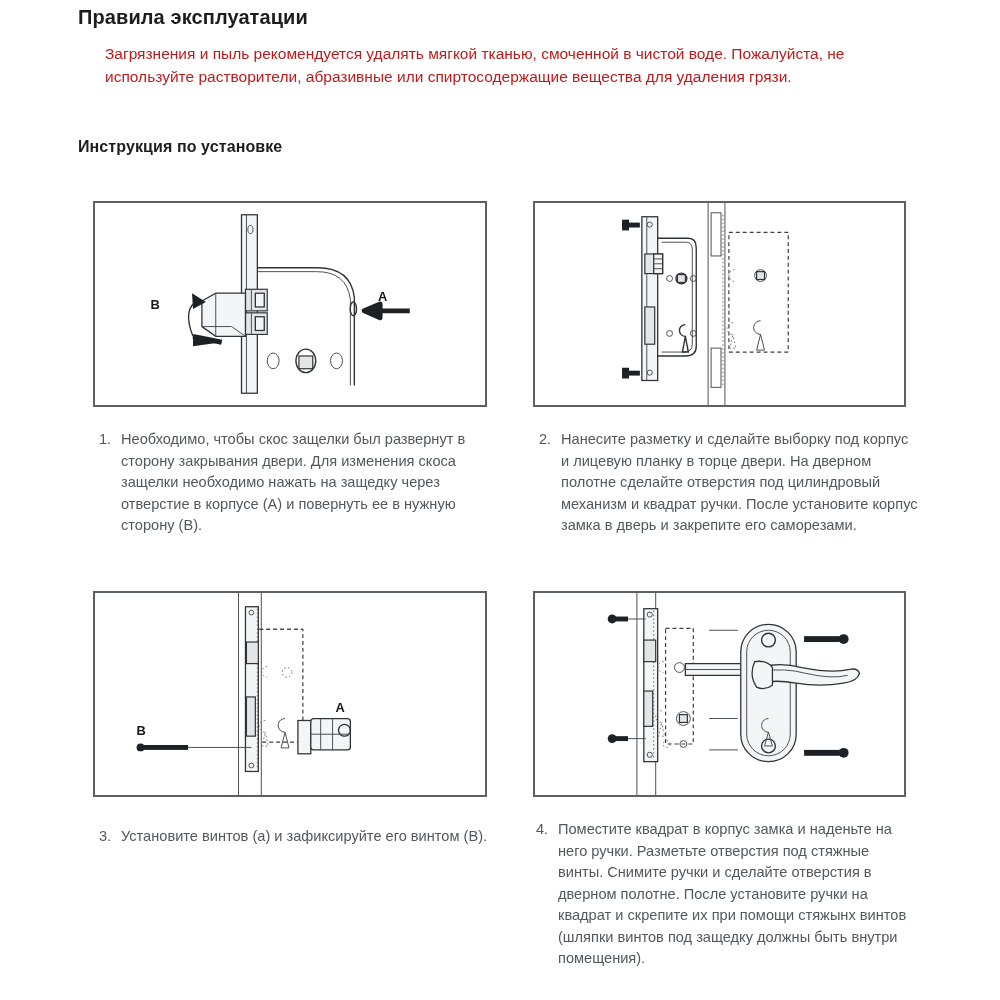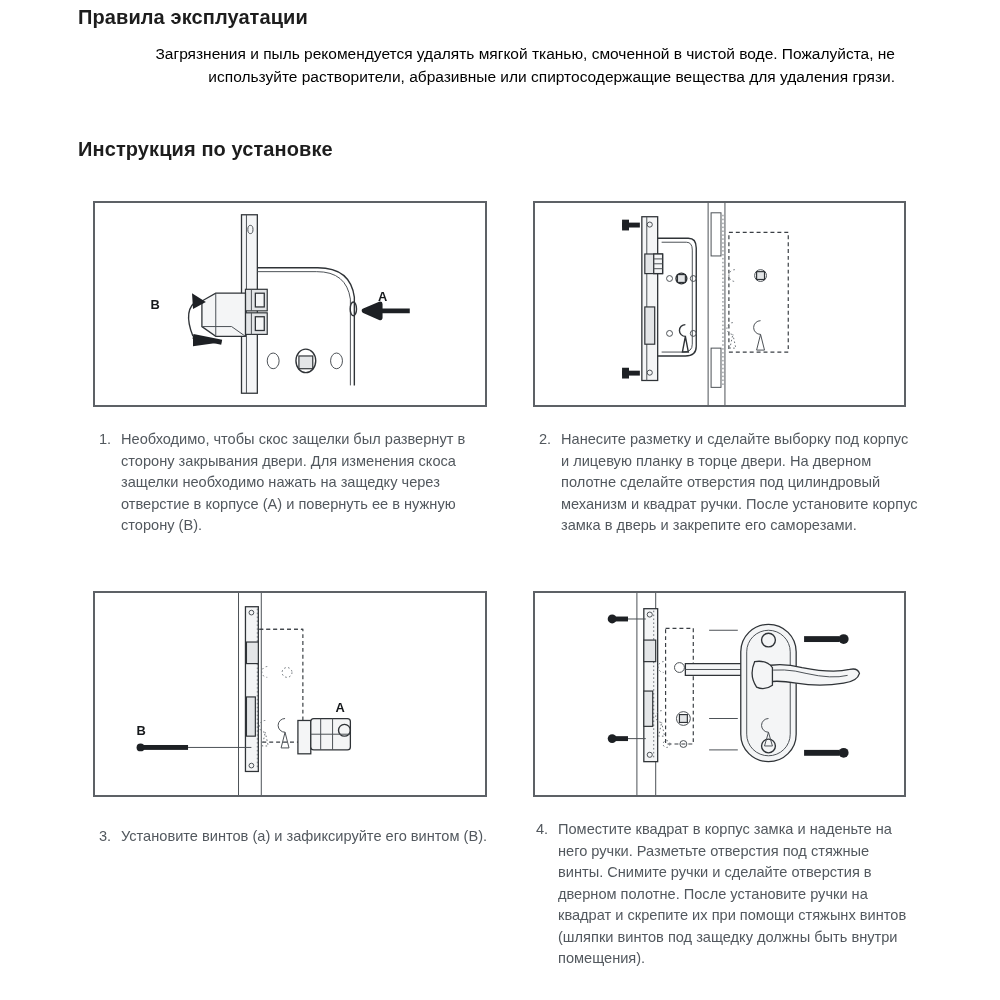--- a/index.html
+++ b/index.html
@@ -14,25 +14,25 @@
   .page{position:relative;width:1000px;height:1000px;}
 
   
   .h-care{
     position:absolute;left:78px;top:6px;
     font-size:20px;font-weight:bold;letter-spacing:.1px;
     color:#1d1d1d;
   }
   .intro{
     position:absolute;left:105px;top:42px;width:790px;
-    font-size:15.5px;line-height:23px;color:#000000;text-align:right;
+    font-size:15.5px;line-height:23px;color:#b91c1c;
   }
   .h-install{
     position:absolute;left:78px;top:138px;
-    font-size:20px;font-weight:bold;letter-spacing:.1px;
+    font-size:16px;font-weight:bold;letter-spacing:.1px;
     color:#1d1d1d;
   }
 
   
   .fig{
     position:absolute;
     border:2px solid #5d6166;
     background:#fff;
     box-sizing:border-box;
     overflow:hidden;

